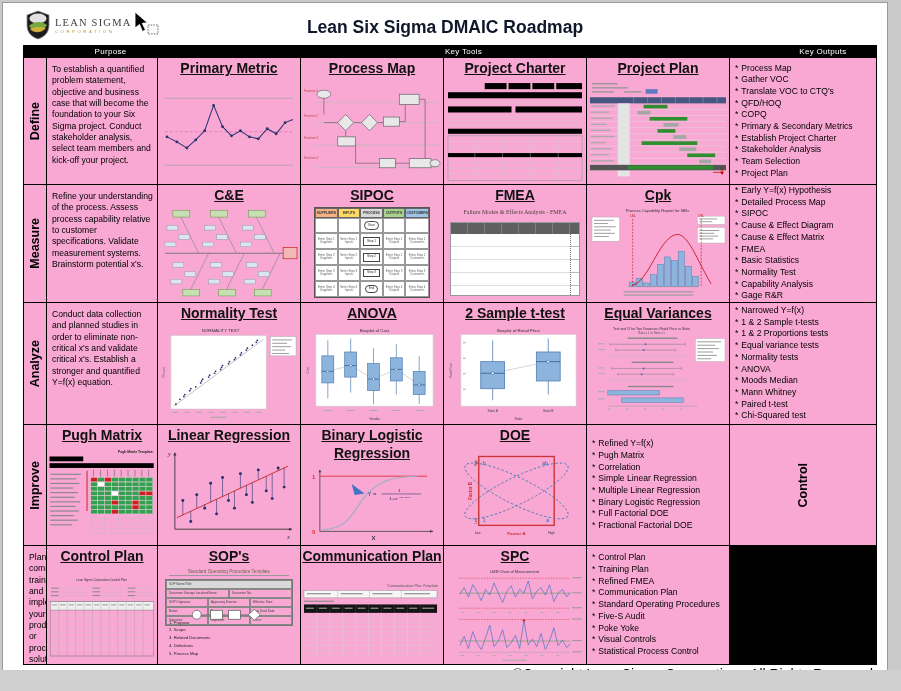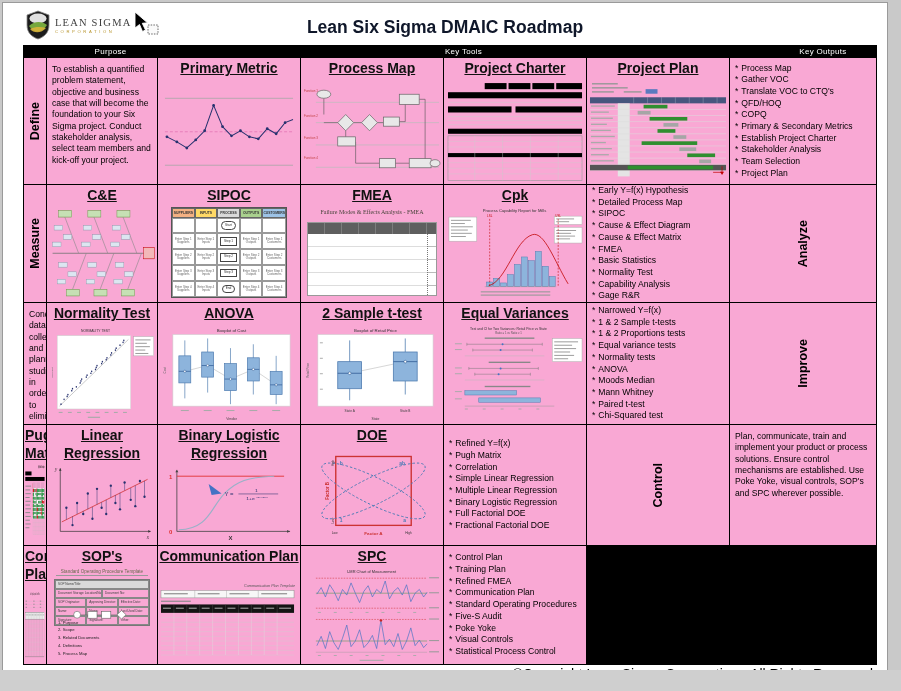--- a/index.html
+++ b/index.html
@@ -285,20 +285,21 @@
           <div class="out-item"><span class="blt">*</span>Primary &amp; Secondary Metrics</div>
           <div class="out-item"><span class="blt">*</span>Establish Project Charter</div>
           <div class="out-item"><span class="blt">*</span>Stakeholder Analysis</div>
           <div class="out-item"><span class="blt">*</span>Team Selection</div>
           <div class="out-item"><span class="blt">*</span>Project Plan</div>
         </div>
 
     <div class="cell phase">
           <span>Measure</span>
         </div>
+    <div class="cell purpose">Refine your understanding of the process. Assess process capability relative to customer specifications. Validate measurement systems. Brainstorm potential x's.</div>
 
     <div class="cell tool">
       <div class="tool-title">C&amp;E</div>
       <div class="thumb">
         <svg viewBox="0 0 141 104" preserveAspectRatio="none">
           <line x1="6" y1="52" x2="125" y2="52" stroke="#777" stroke-width="1"></line>
           <rect x="125" y="46" width="14" height="12" fill="#f2b8b8" stroke="#c00000" stroke-width="0.6"></rect>
           <g stroke="#888" stroke-width="0.7">
             <line x1="22" y1="13" x2="40" y2="52"></line>
                 <line x1="60" y1="13" x2="78" y2="52"></line>

